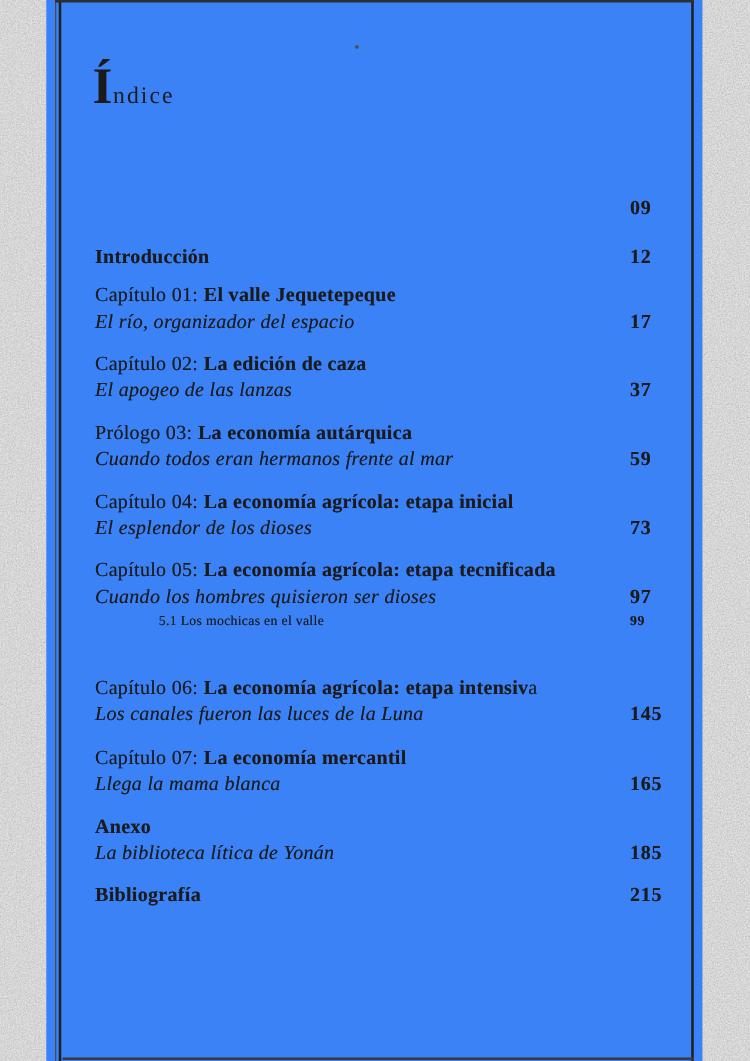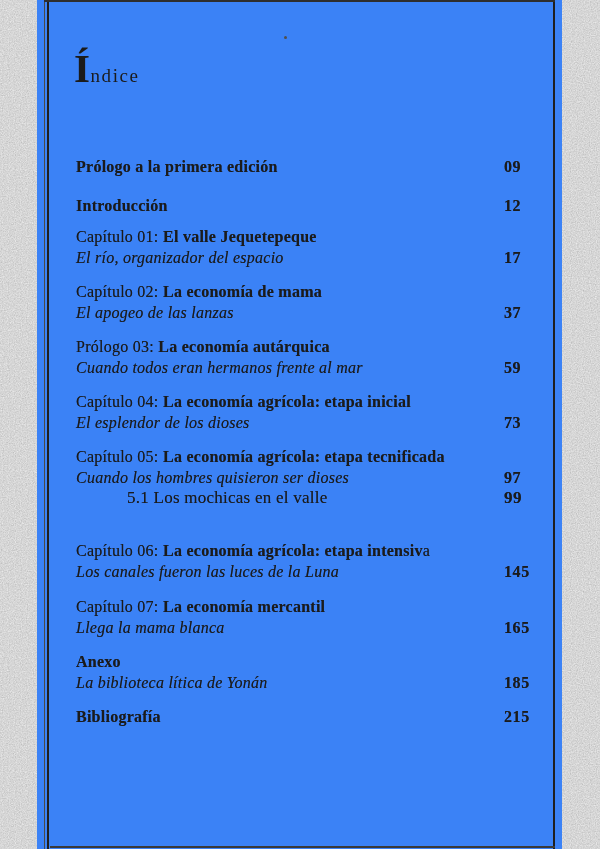--- a/index.html
+++ b/index.html
@@ -22,21 +22,21 @@
   .hline-bottom{left:50px;width:505px;top:846px;height:2px;background:#3a3a3a;}
   .speck{position:absolute;left:284px;top:36px;width:3px;height:3px;border-radius:50%;background:#4f4f4f;}
   
   .title{position:absolute;left:74px;top:44px;white-space:nowrap;}
   .title .cap{font-size:41px;font-weight:bold;letter-spacing:.5px;}
   .title .rest{font-size:19px;letter-spacing:1.6px;}
   
   .entry{position:absolute;left:76px;width:460px;font-size:16px;letter-spacing:.25px;
          text-shadow:0 0 .4px rgba(20,20,20,.55);}
   .line{position:relative;height:21px;line-height:21px;white-space:nowrap;}
-  .sub-line{height:19.5px;line-height:19.5px;font-size:17px;}
+  .sub-line{height:19.5px;line-height:19.5px;font-size:11px;}
   .sub-label{margin-left:51px;}
   .num{position:absolute;left:428px;top:0;font-weight:bold;letter-spacing:.6px;}
   .b{font-weight:bold;}
   .i{font-style:italic;}
   .prefix{margin-right:.28em;margin-top:20px;}
 </style>
 </head>
 <body>
 
 <div class="stage">
@@ -73,33 +73,33 @@
   <div class="vline vline-left-outer"></div>
   <div class="vline vline-left-inner"></div>
   <div class="vline vline-right"></div>
   <div class="hline hline-top"></div>
   <div class="hline hline-bottom"></div>
   <div class="speck"></div>
 
   <div class="title"><span class="cap">Í</span><span class="rest">ndice</span></div>
 
   <div class="entry" style="top:156px">
-    <div class="line"><span class="b">Prólogo a la primera edición</span><span class="num">09</span></div>
+    <div class="line"><span class="num">09</span></div>
   </div>
   <div class="entry" style="top:195px">
     <div class="line"><span class="b">Introducción</span><span class="num">12</span></div>
   </div>
 
   <div class="entry" style="top:226px">
     <div class="line"><span class="prefix">Capítulo 01:</span><span class="b">El valle Jequetepeque</span></div>
     <div class="line"><span class="i">El río, organizador del espacio</span><span class="num">17</span></div>
   </div>
 
   <div class="entry" style="top:281px">
-    <div class="line"><span class="prefix">Capítulo 02:</span><span class="b">La economía de mama</span></div>
+    <div class="line"><span class="prefix">Capítulo 02:</span><span class="b">La edición de caza</span></div>
     <div class="line"><span class="i">El apogeo de las lanzas</span><span class="num">37</span></div>
   </div>
 
   <div class="entry" style="top:336px">
     <div class="line"><span class="prefix">Prólogo 03:</span><span class="b">La economía autárquica</span></div>
     <div class="line"><span class="i">Cuando todos eran hermanos frente al mar</span><span class="num">59</span></div>
   </div>
 
   <div class="entry" style="top:391px">
     <div class="line"><span class="prefix">Capítulo 04:</span><span class="b">La economía agrícola: etapa inicial</span></div>

